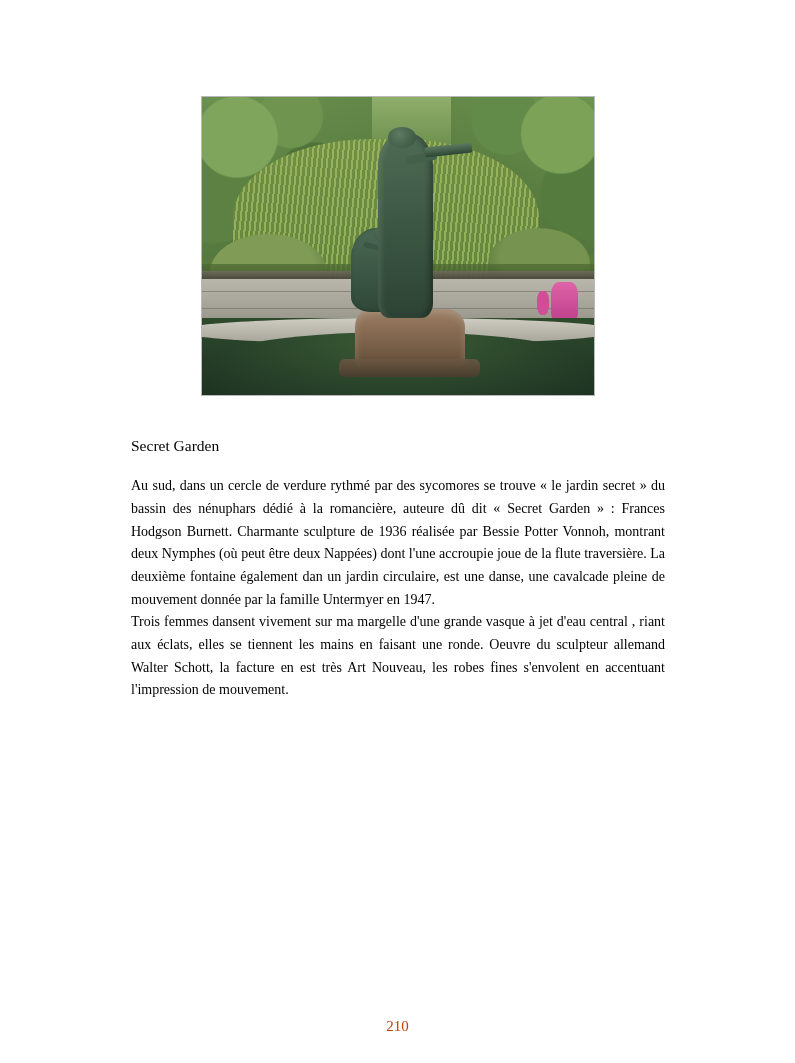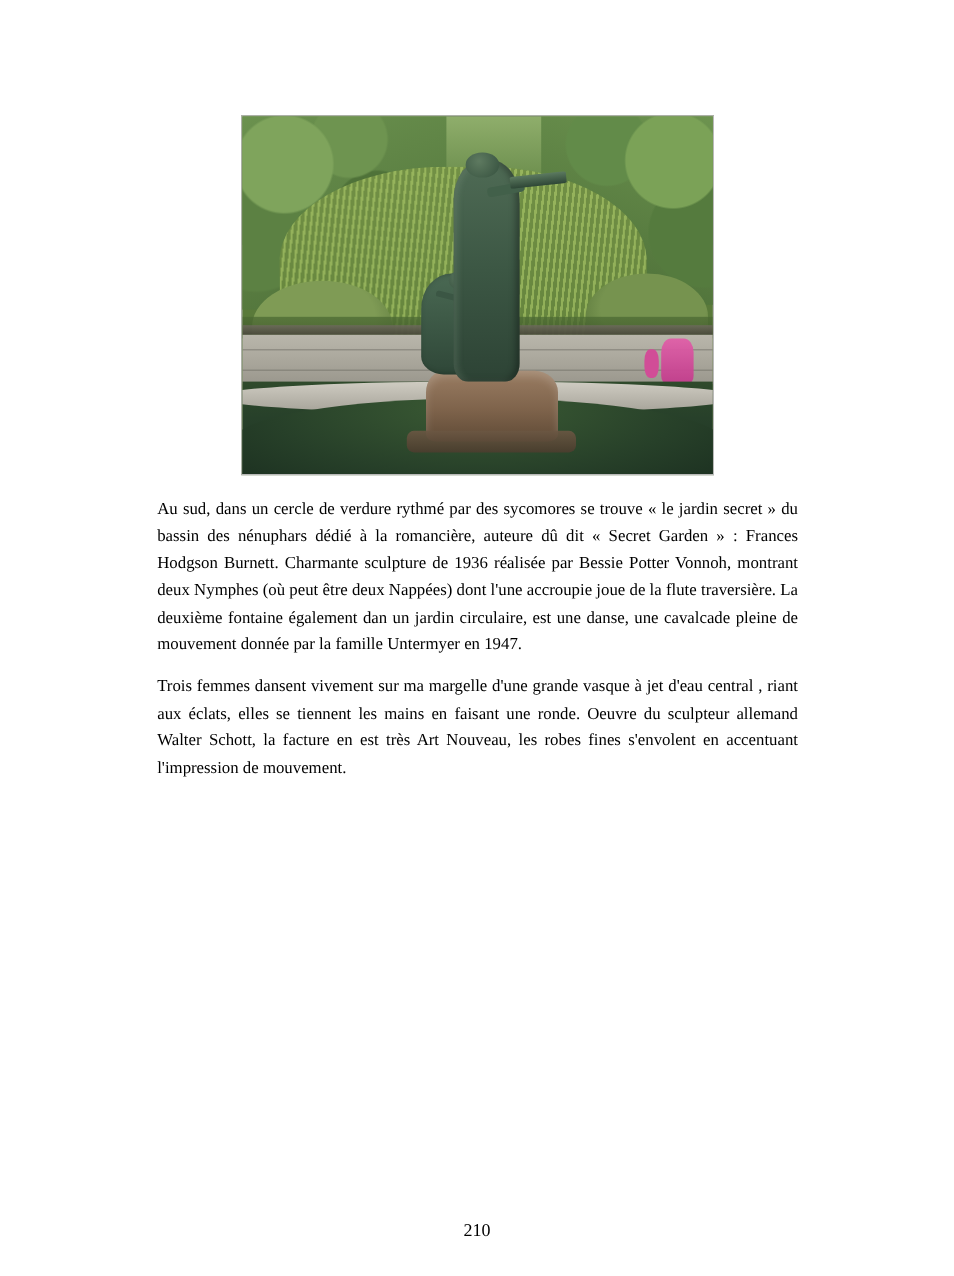--- a/index.html
+++ b/index.html
@@ -216,30 +216,30 @@
     font-size: 15.5px;
     line-height: 1.5;
   }
   p.body {
     margin: 18px 0 0 0;
     font-size: 14px;
     line-height: 1.62;
     text-align: justify;
   }
   p.body.tight {
-    margin-top: 12px;
+    margin-top: 0;
   }
   .page-number {
     position: absolute;
     left: 0;
     right: 0;
     top: 1018px;
     text-align: center;
     font-size: 15px;
-    color: #000000;
+    color: #c2410c;
   }
 </style>
 </head>
 <body>
 
 <div class="page">
 
   <div class="content">
 
     <div class="figure">
@@ -266,20 +266,21 @@
         <div class="ph-child"></div>
         <div class="ph-child-head"></div>
         <div class="ph-flute"></div>
         <div class="ph-statue"></div>
         <div class="ph-statue-head"></div>
         <div class="ph-arm"></div>
         <div class="ph-bowl"></div>
       </div>
     </div>
 
+    <div class="caption">Secret Garden</div>
 
     <p class="body">Au sud, dans un cercle de verdure rythmé par des sycomores se trouve «  le jardin secret » du bassin des nénuphars dédié à la romancière, auteure dû dit « Secret Garden » :  Frances Hodgson Burnett. Charmante sculpture de 1936 réalisée par Bessie Potter Vonnoh, montrant deux Nymphes (où peut être deux Nappées) dont l'une accroupie joue de la flute traversière. La deuxième fontaine également dan un jardin circulaire, est une danse, une cavalcade pleine de mouvement donnée par la famille Untermyer en 1947.</p>
     <p class="body tight">Trois femmes dansent vivement sur ma margelle d'une grande vasque à jet d'eau central , riant aux éclats, elles se tiennent les mains en faisant une ronde. Oeuvre du sculpteur allemand Walter Schott, la facture en est très Art Nouveau, les robes fines s'envolent en accentuant l'impression de mouvement.</p>
 
   </div>
 
   <div class="page-number">210</div>
 
 </div>
 

